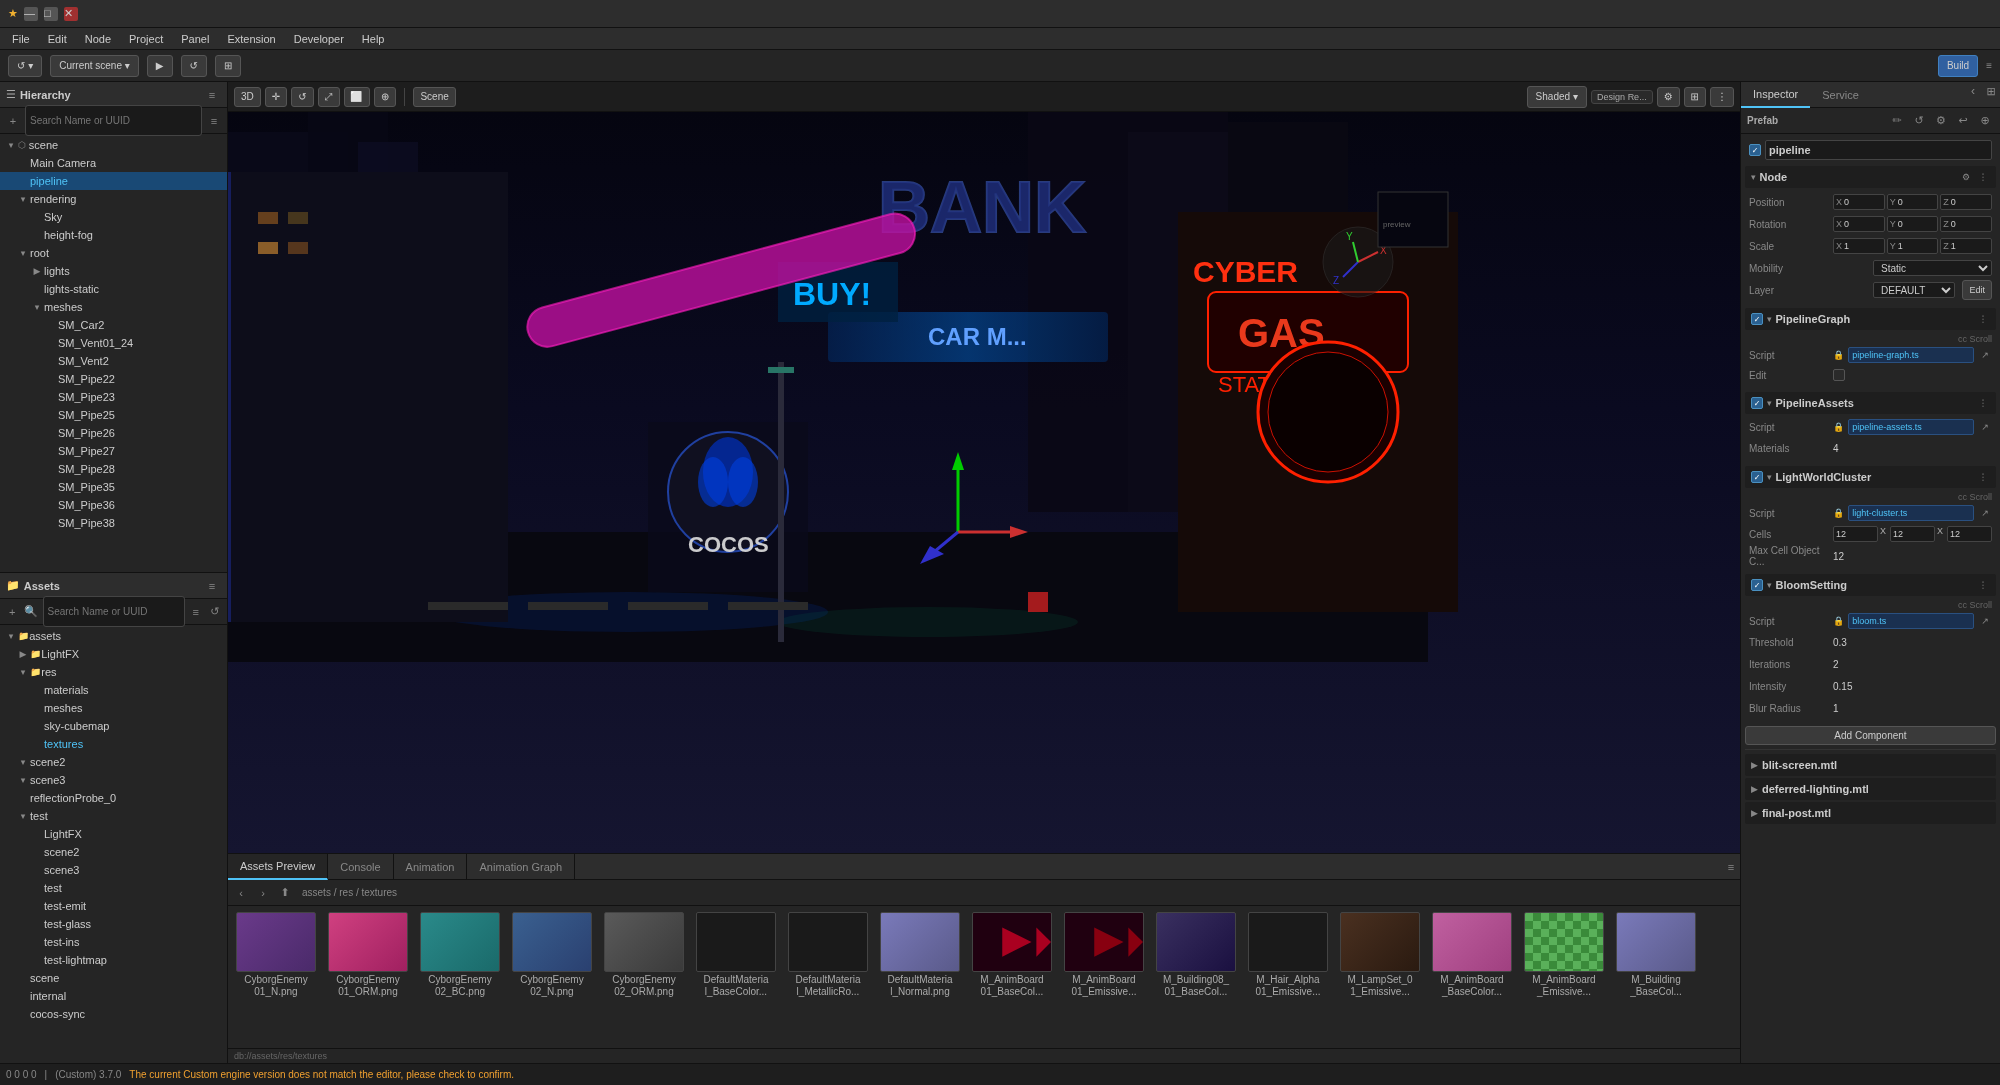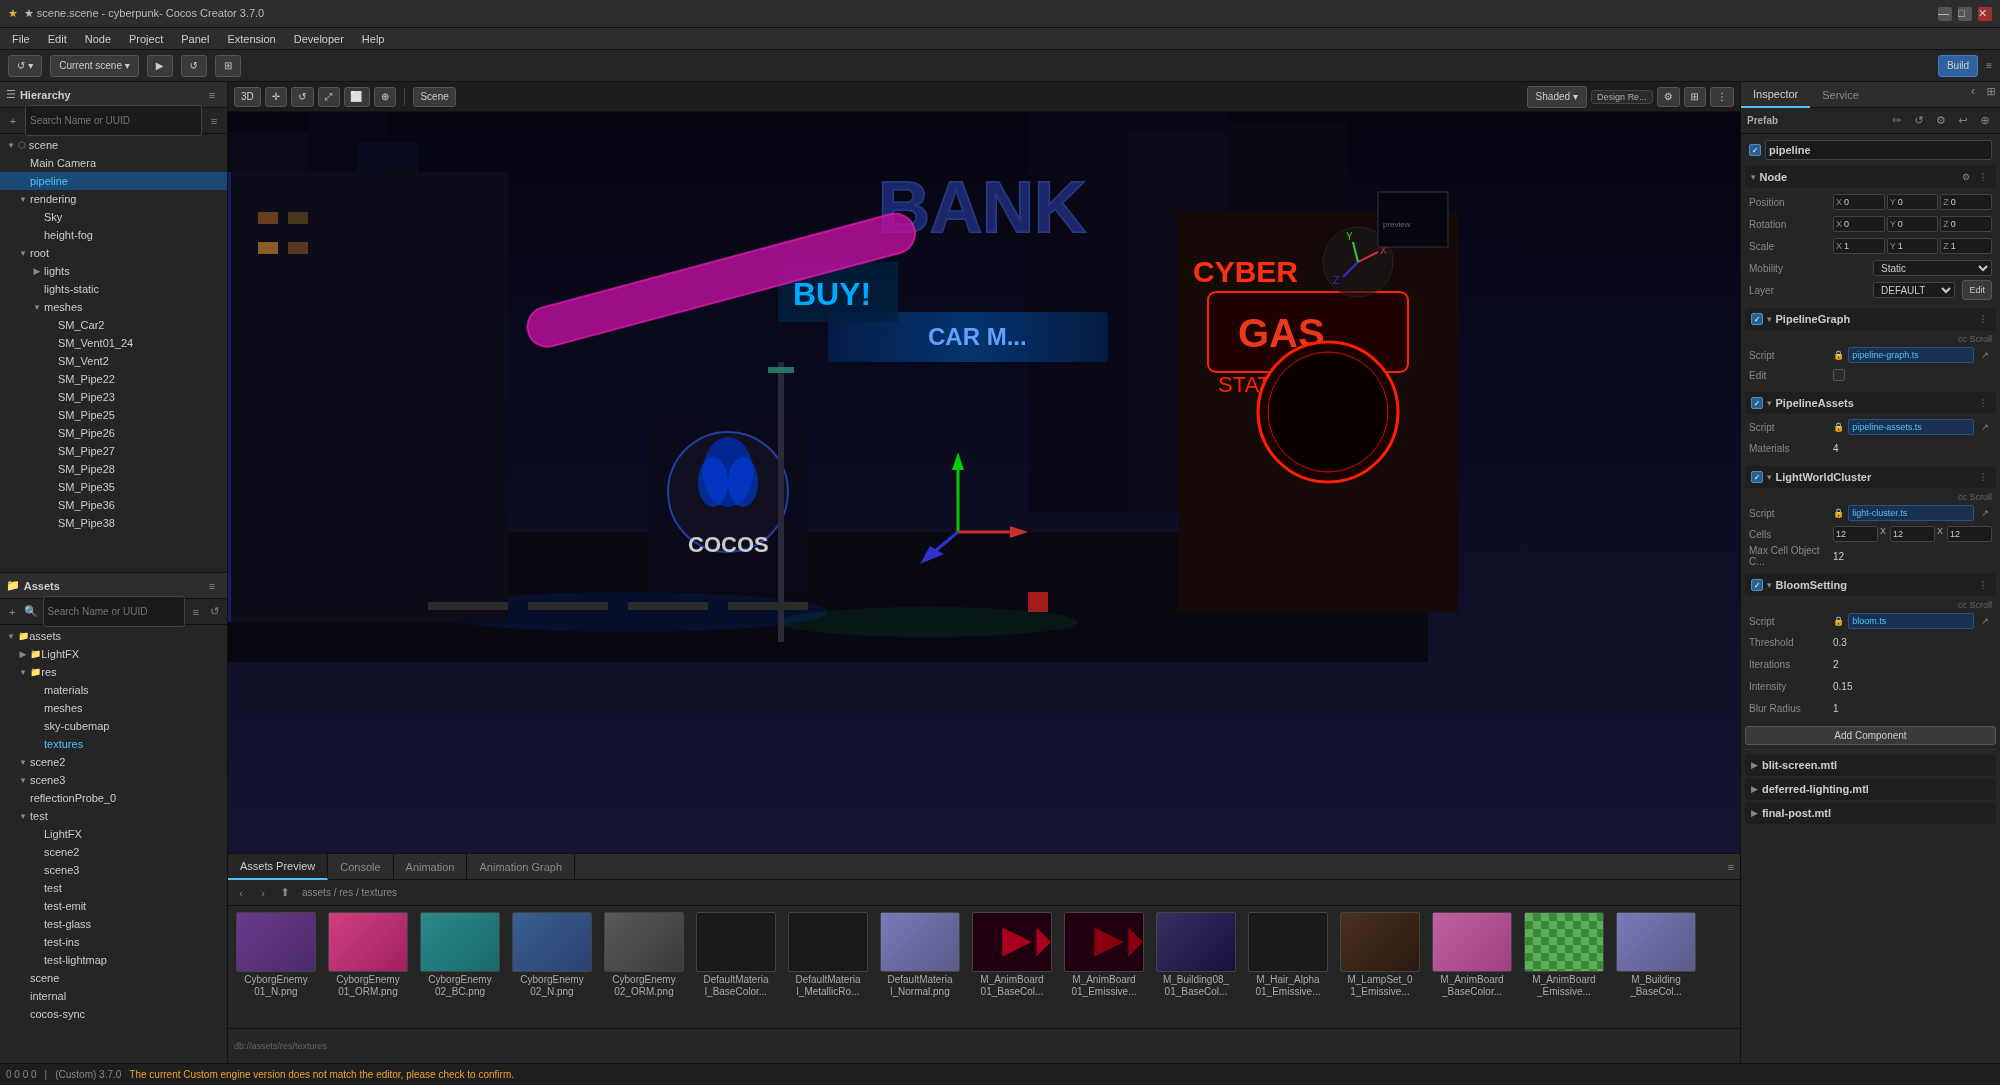--- a/index.html
+++ b/index.html
@@ -547,21 +547,20 @@
       padding: 1px 5px;
       font-size: 9px;
       color: #aaa;
     }
   </style>
 </head>
 <body>
 
 <div id="title-bar">
   <span style="font-size:11px;margin-right:6px;color:#f0b030;">★</span>
-  <span class="title-text">★ scene.scene - cyberpunk- Cocos Creator 3.7.0</span>
   <div class="window-controls">
     <span class="win-btn">—</span>
     <span class="win-btn">□</span>
     <span class="win-btn" style="background:#a03030;">✕</span>
   </div>
 </div>
 
 <div id="menu-bar">
   <span class="menu-item">File</span>
   <span class="menu-item">Edit</span>
@@ -1033,21 +1032,21 @@
         </div>
         <div class="asset-item">
           <div class="asset-thumb thumb-checker"></div>
           <div class="asset-name">M_AnimBoard<br>_Emissive...</div>
         </div>
         <div class="asset-item">
           <div class="asset-thumb thumb-lavender"></div>
           <div class="asset-name">M_Building<br>_BaseCol...</div>
         </div>
       </div>
-      <div style="padding:12px 6px;font-size:9px;color:#666;border-top:1px solid #111;flex-shrink:0;">db://assets/res/textures</div>
+      <div style="padding:2px 6px;font-size:9px;color:#666;border-top:1px solid #111;flex-shrink:0;">db://assets/res/textures</div>
     </div>
   </div>
 
   <div id="inspector-panel">
     <div class="inspector-tabs">
       <div class="inspector-tab active">
         <span>Inspector</span>
       </div>
       <div class="inspector-tab">
         <span>Service</span>

